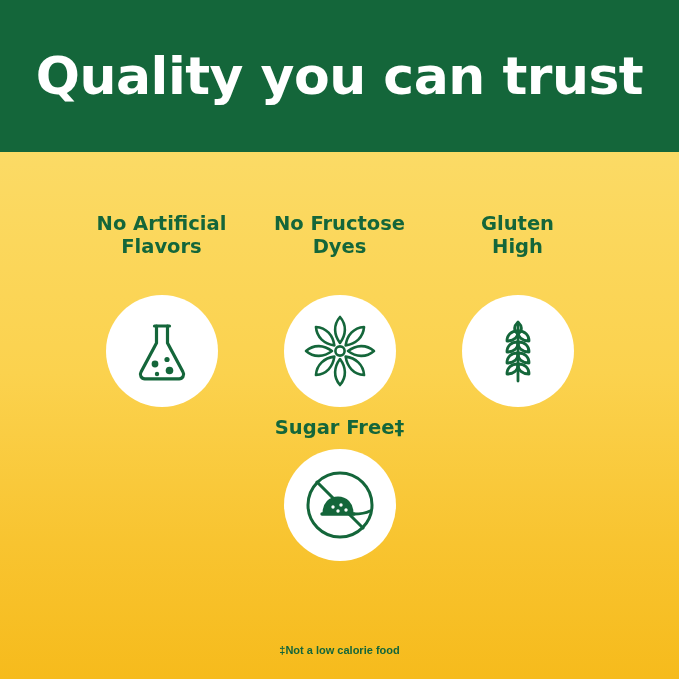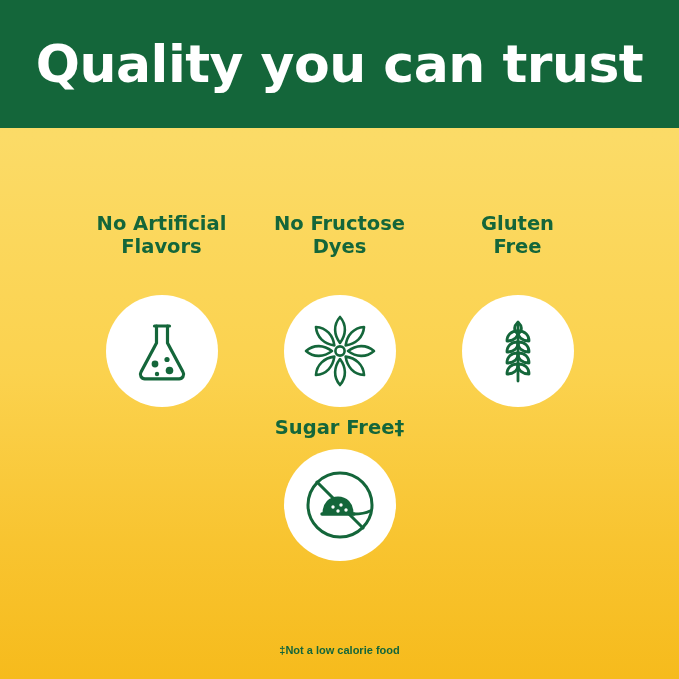--- a/index.html
+++ b/index.html
@@ -17,21 +17,21 @@
     width: 679px;
     height: 679px;
     background: linear-gradient(180deg, #fbd860 0%, #fbdb67 20%, #fbd24e 55%, #f8c430 80%, #f6bb1c 100%);
     overflow: hidden;
   }
   .header {
     position: absolute;
     left: 0;
     top: 0;
     width: 679px;
-    height: 128px;
+    height: 152px;
     background: #14663a;
     display: flex;
     align-items: center;
     justify-content: center;
   }
   .header-title {
     color: #ffffff;
     font-family: "DejaVu Sans", sans-serif;
     font-weight: bold;
     font-size: 52px;
@@ -149,21 +149,21 @@
               </g>
               <circle cx="0" cy="0" r="4.6"></circle>
             </g>
           </g>
         </svg>
       </div>
     </div>
 
     <div class="badge">
       <div class="badge-label">Gluten
-Free</div>
+High</div>
       <div class="badge-circle">
         <svg width="80" height="80" viewBox="0 0 80 80">
           <g fill="none" stroke="#14663a" stroke-width="2.8" stroke-linecap="round" stroke-linejoin="round">
             <path d="M40 12 V70"></path>
             <path d="M40 20 C 33 20 29 24 29 30 C 35 30 40 27 40 20 Z"></path>
             <path d="M40 20 C 47 20 51 24 51 30 C 45 30 40 27 40 20 Z"></path>
             <path d="M40 31 C 33 31 29 35 29 41 C 35 41 40 38 40 31 Z"></path>
             <path d="M40 31 C 47 31 51 35 51 41 C 45 41 40 38 40 31 Z"></path>
             <path d="M40 42 C 33 42 29 46 29 52 C 35 52 40 49 40 42 Z"></path>
             <path d="M40 42 C 47 42 51 46 51 52 C 45 52 40 49 40 42 Z"></path>

